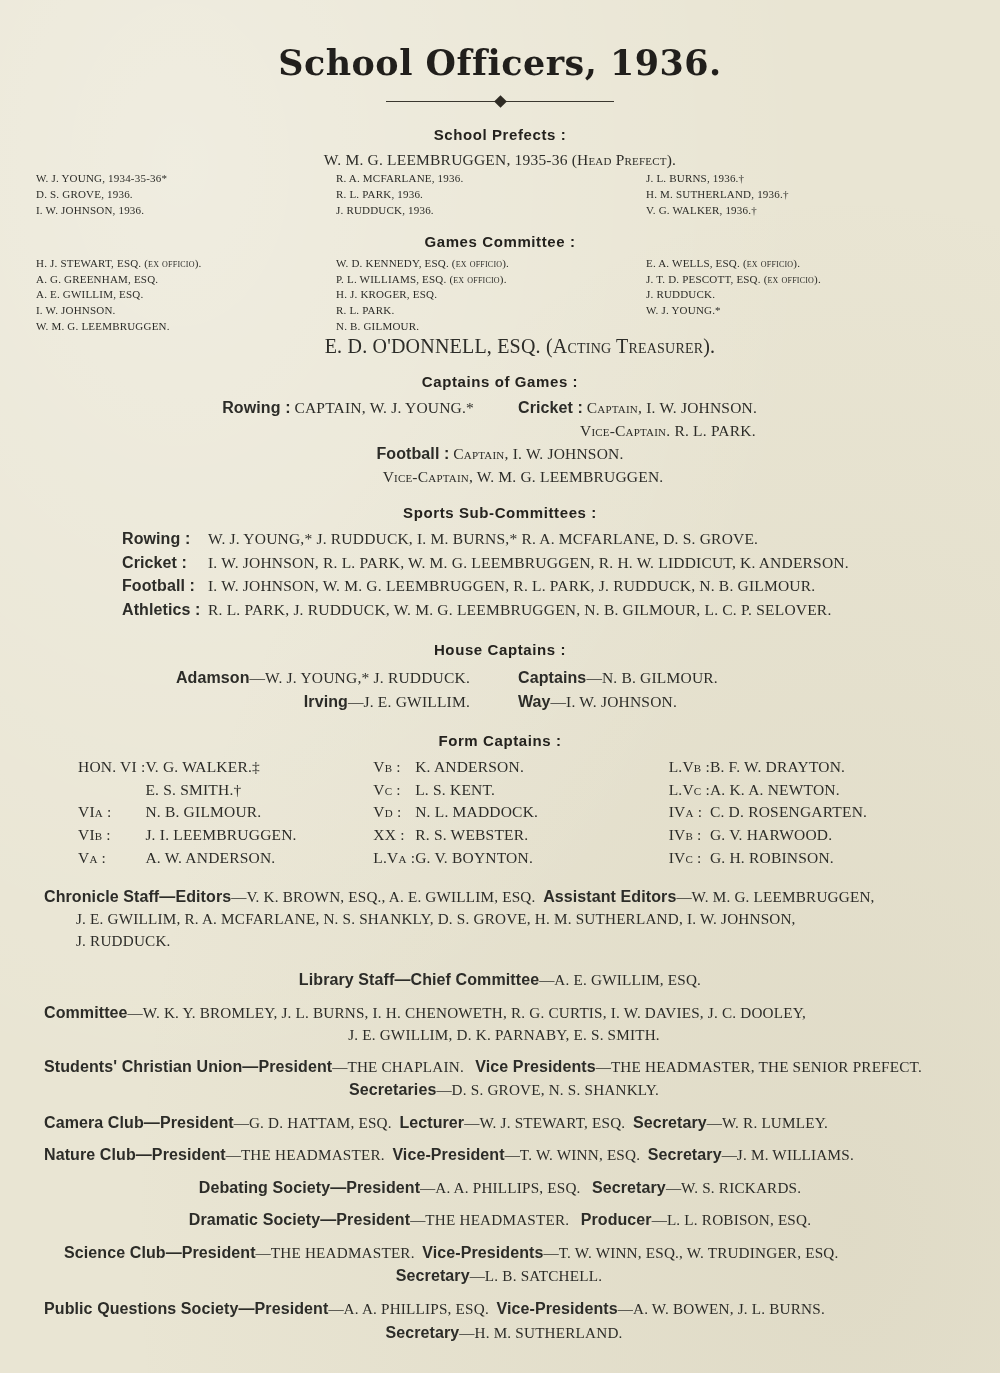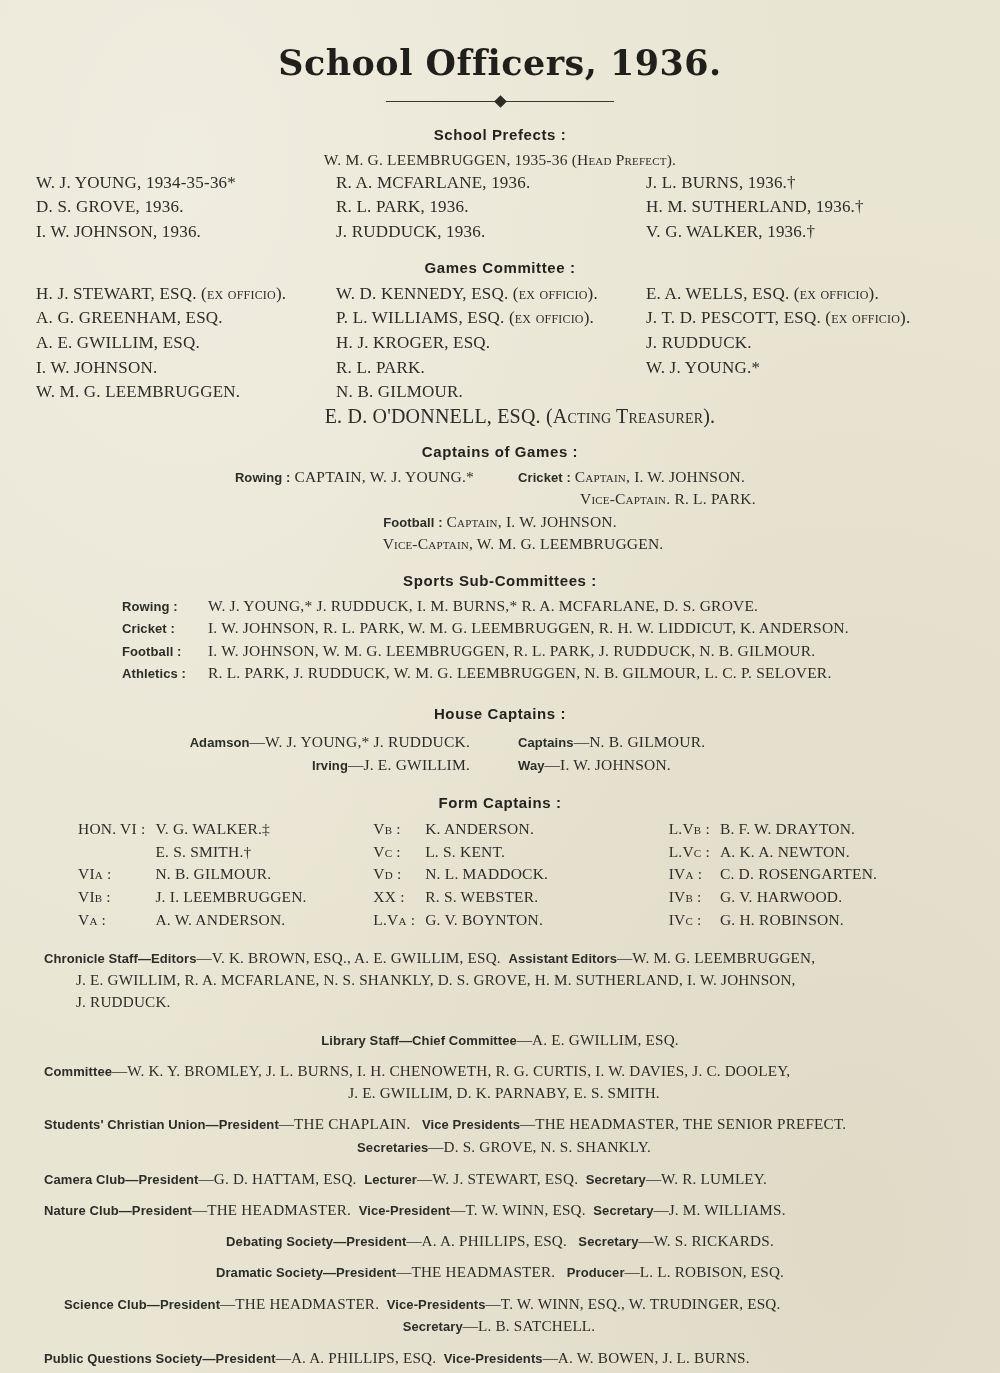--- a/index.html
+++ b/index.html
@@ -51,39 +51,39 @@
     text-align:center;
     font-family:"Liberation Sans", sans-serif;
     font-weight:700;
     font-size:15px;
     letter-spacing:.6px;
     color:#24221e;
     margin:0;
   }
   .sc{ font-variant:small-caps; letter-spacing:.2px; }
   .ctr{ text-align:center; }
-  .bold{ font-family:"Liberation Sans", sans-serif; font-weight:700; font-size:13px; letter-spacing:.1px;}
+  .bold{ font-family:"Liberation Sans", sans-serif; font-weight:700; font-size:16px; letter-spacing:.1px;}
   
   .head-prefect{ text-align:center; font-size:15.5px; }
   .cols3{ display:grid; grid-template-columns: 300px 310px auto; }
-  .cols3 .c{ font-size:17px; line-height:1.45; }
+  .cols3 .c{ font-size:11px; line-height:1.45; }
   
   .cog{ display:grid; grid-template-columns: 1fr 1fr; font-size:15.5px; line-height:1.45;}
   .cog .l{ text-align:right; padding-right:26px;}
   .cog .r{ text-align:left; padding-left:18px;}
   
   .sub{ font-size:15.5px; line-height:1.45; }
   .sub .lab{ display:inline-block; min-width:86px; }
   
   .house{ display:grid; grid-template-columns:1fr 1fr; font-size:15.5px; line-height:1.5;}
   .house .l{ text-align:right; padding-right:30px;}
   .house .r{ text-align:left; padding-left:18px;}
   
   .forms{ display:grid; grid-template-columns: 1fr 1fr 1fr; font-size:15.5px; line-height:1.46; }
-  .fcol{ display:grid; grid-template-columns: auto 1fr; column-gap:10px;}
+  .fcol{ display:grid; grid-template-columns: auto 1fr; }
   .fcol .fk{ white-space:nowrap; }
   
   .para{ font-size:15.2px; line-height:1.45; text-align:center; margin:0;}
   .para.left{ text-align:left; }
   .ind{ display:block; }
   .blk{ margin-top:13px; }
 </style>
 </head>
 <body>
 

